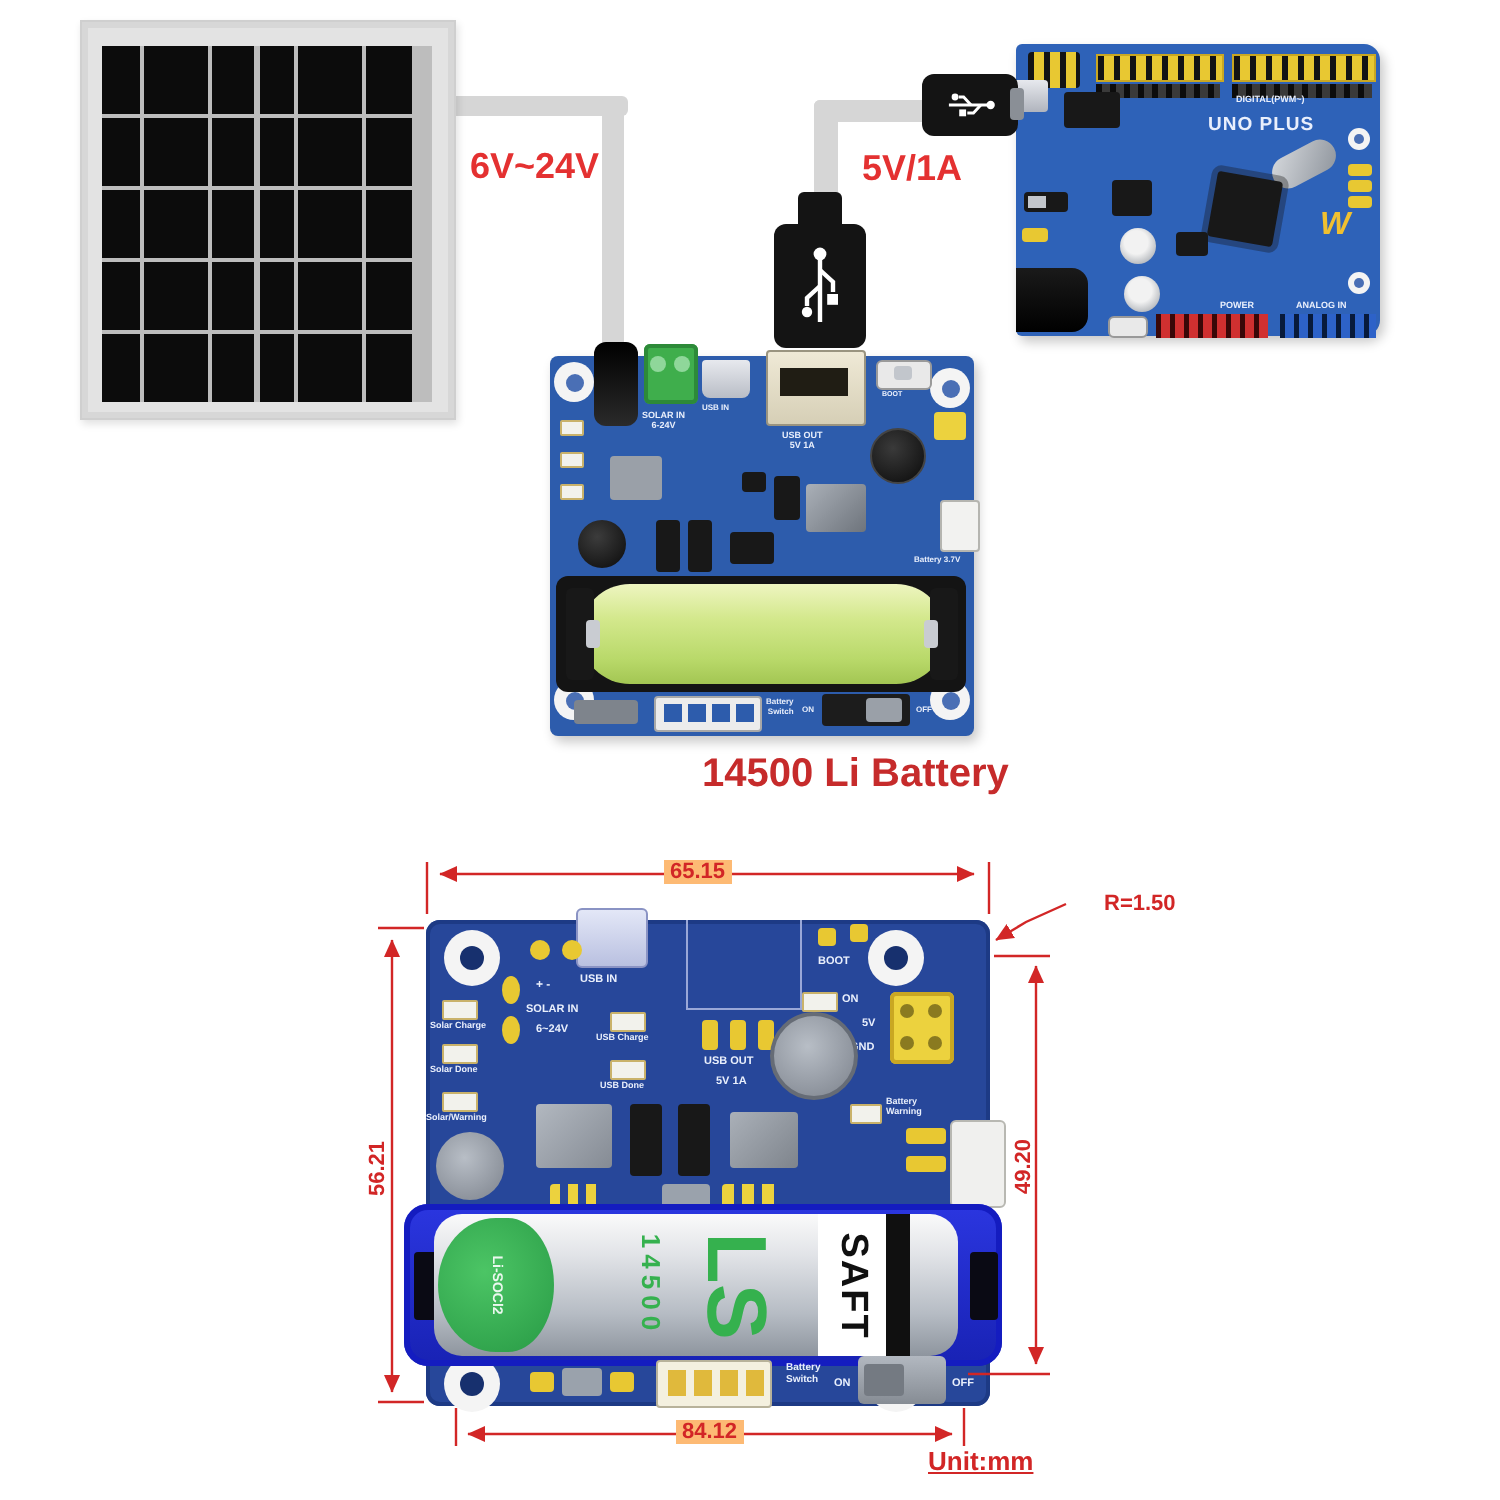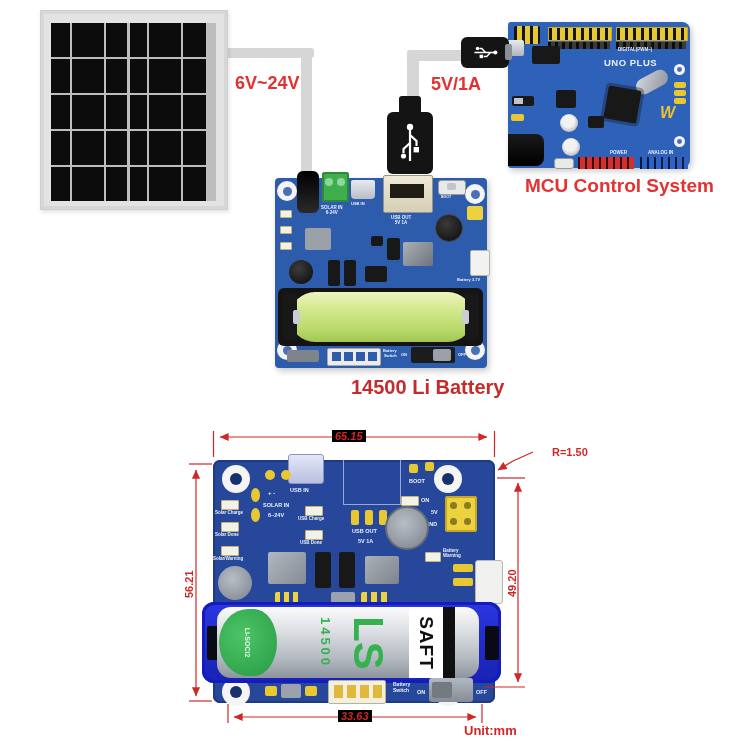--- a/index.html
+++ b/index.html
@@ -3,21 +3,21 @@
 <meta charset="utf-8">
 <style>
   html,body { margin:0; padding:0; background:#ffffff; }
   .stage { position:relative; width:750px; height:750px; background:#ffffff;
            font-family:"Liberation Sans", sans-serif; overflow:hidden; }
   .abs { position:absolute; }
   
   .lbl { position:absolute; color:#e43131; font-weight:bold; white-space:nowrap; }
   .lbl-dark { color:#c62b2b;margin-left:37px; }
   .dim-lbl { position:absolute; color:#d22626; font-weight:bold; font-size:11px; white-space:nowrap; }
-  .dim-bg { background:#000000; padding:0 3px;font-style:italic; }
+  .dim-bg { background:#fdba74; padding:0 3px; }
   .rot-90 { transform:rotate(-90deg); transform-origin:0 0; }
   
   .sp-frame { position:absolute; background:#e3e3e3; border:1px solid #cfcfcf;
               box-shadow:inset 0 0 0 3px #d7d7d7, 1px 2px 4px rgba(0,0,0,.12); }
   .sp-inner { position:absolute; background:#bdbdbd; display:flex; gap:3px; padding:0; }
   .sp-half { display:grid; grid-template-rows:repeat(5,1fr); gap:2px; height:100%; }
   .sp-cell { background:#0c0c0c; }
   
   .wire { position:absolute; background:#d6d6d6; border-radius:3px; }
   
@@ -232,21 +232,20 @@
           <path d="M12 22 l-6.5 6 v4"></path>
       </g>
       <circle cx="12" cy="6" r="3.4" fill="#ffffff"></circle>
       <circle cx="5.5" cy="35" r="2.8" fill="#ffffff"></circle>
       <rect x="15.6" y="26" width="5.6" height="5.6" fill="#ffffff"></rect>
     </svg>
   </div>
   <div class="cmp" style="left:505px;top:44px;width:7px;height:16px;background:#8a8f96;"></div>
 
   <span class="lbl" style="left:431px;top:74px;font-size:18px;">5V/1A</span>
-  <span class="lbl" style="left:525px;top:175px;font-size:19px;">MCU Control System</span>
   <span class="lbl lbl-dark" style="left:314px;top:376px;font-size:20px;">14500 Li Battery</span>
 
   <div class="pcb-render" style="left:213px;top:460px;width:282px;height:243px;">
     <div class="hole" style="left:9px;top:5px;width:28px;height:28px;">
         <div class="hole-in hole-in-dark"></div>
       </div>
     <div class="hole" style="left:221px;top:5px;width:28px;height:28px;">
         <div class="hole-in hole-in-dark"></div>
       </div>
     <div class="hole" style="left:9px;top:218px;width:28px;height:28px;">
@@ -376,16 +375,16 @@
       <line x1="484" y1="687" x2="525" y2="687"></line>
       <line x1="234" y1="717" x2="476" y2="717" marker-start="url(#arr)" marker-end="url(#arr)"></line>
       <line x1="228" y1="704" x2="228" y2="723"></line>
       <line x1="482" y1="704" x2="482" y2="723"></line>
     </g>
   </svg>
   <span class="dim-lbl dim-bg" style="left:332px;top:430px;">65.15</span>
   <span class="dim-lbl" style="left:516px;top:446px;margin-left:36px;">R=1.50</span>
   <span class="dim-lbl rot-90" style="left:183px;top:598px;">56.21</span>
   <span class="dim-lbl rot-90" style="left:506px;top:597px;">49.20</span>
-  <span class="dim-lbl dim-bg" style="left:338px;top:710px;">33.63</span>
-  <span class="dim-lbl" style="left:464px;top:723px;font-size:13px;">Unit:mm</span>
+  <span class="dim-lbl dim-bg" style="left:338px;top:710px;">84.12</span>
+  <span class="dim-lbl" style="left:464px;top:723px;font-size:13px;text-decoration:underline;">Unit:mm</span>
 
 </div>
 
 </body></html>

